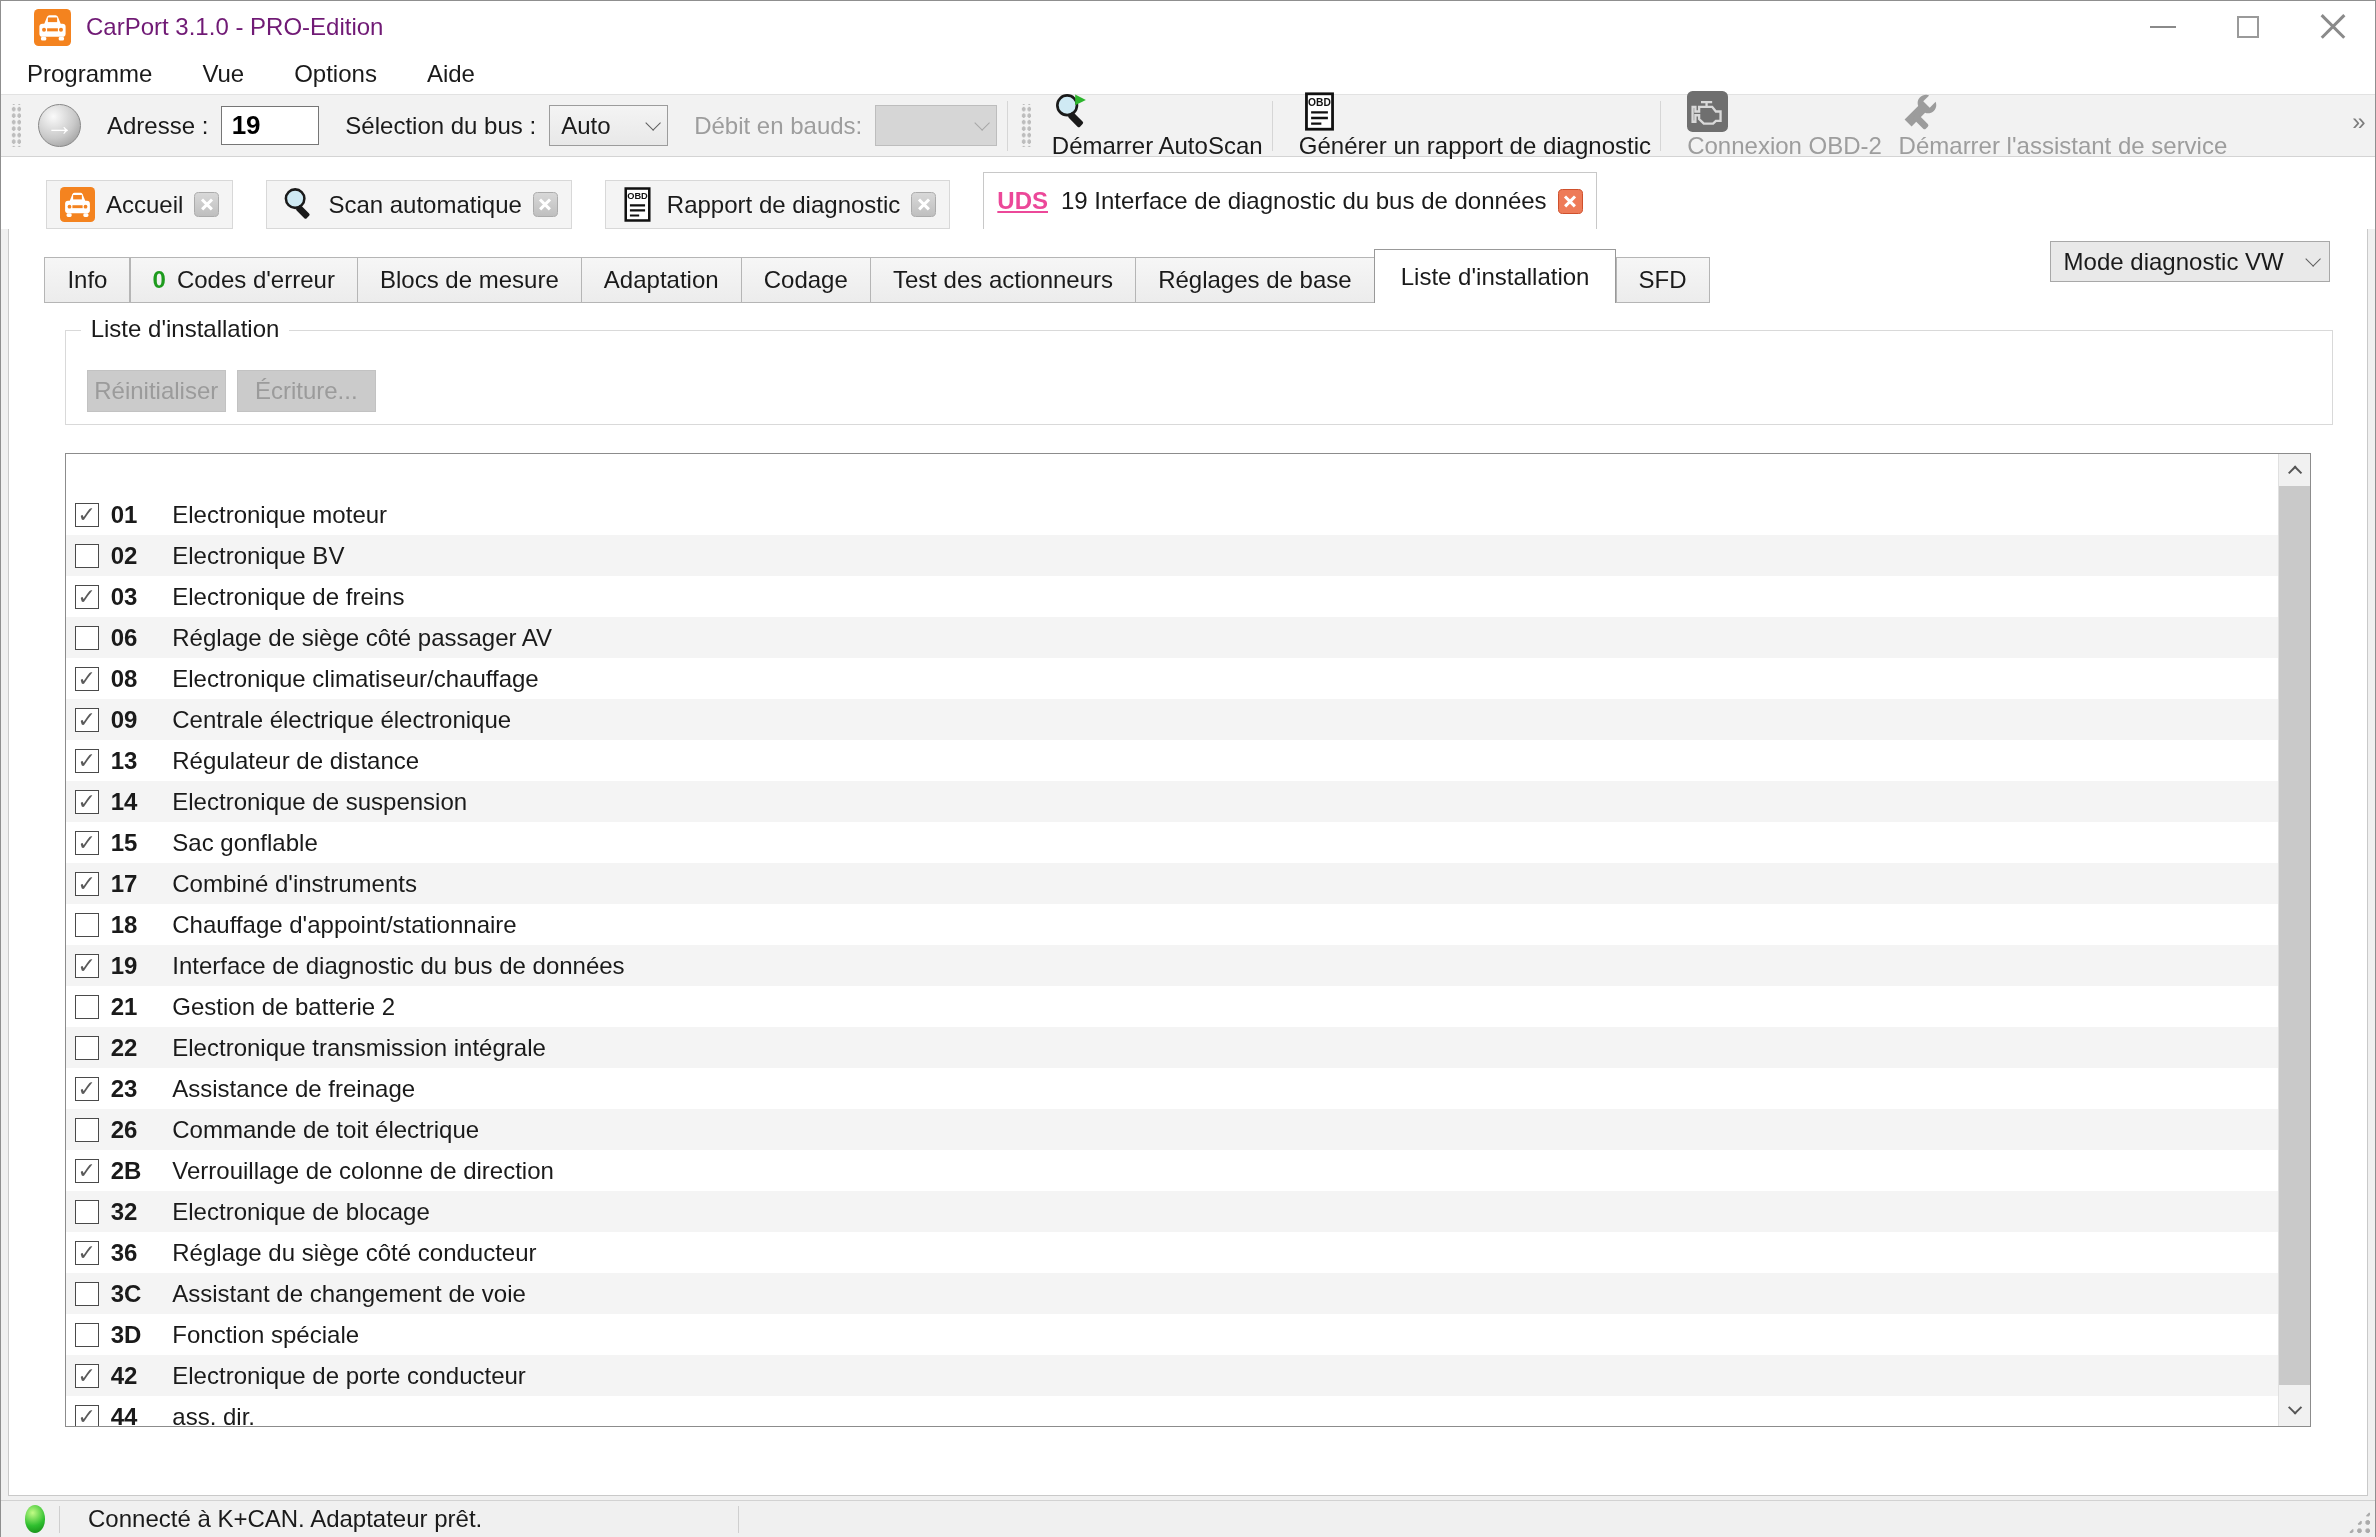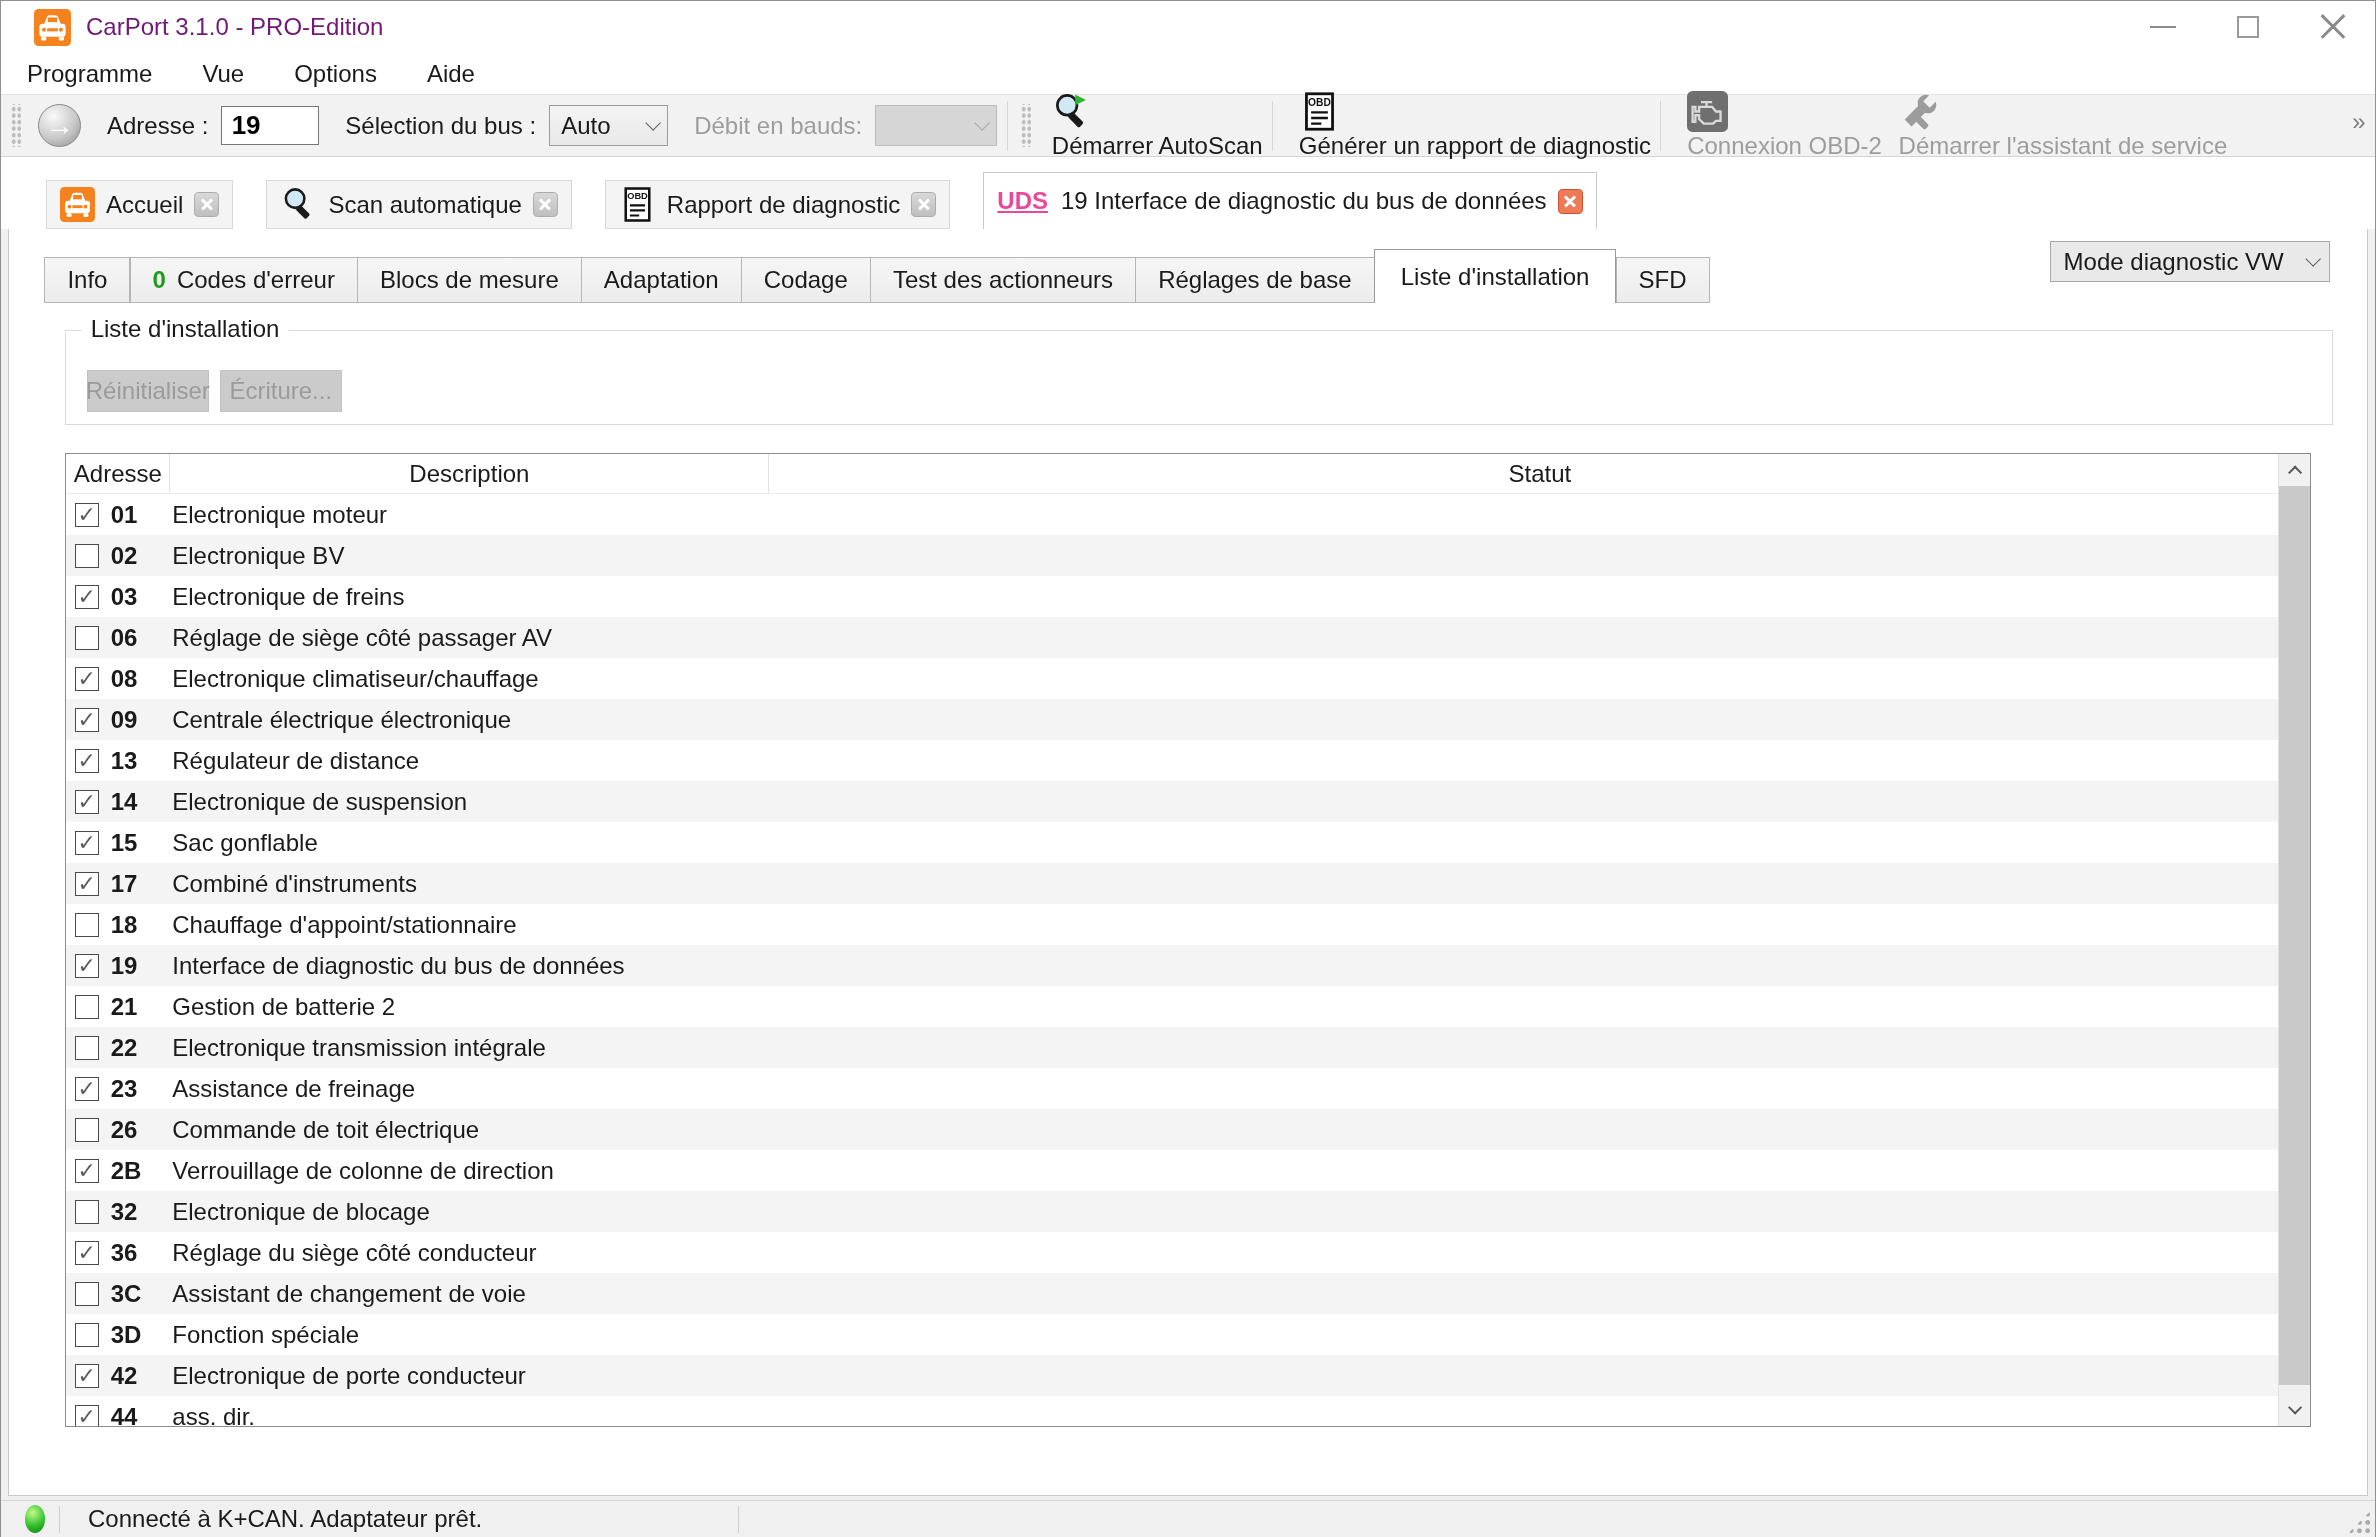--- a/index.html
+++ b/index.html
@@ -76,21 +76,21 @@
           border:0.9px solid #b5b5b5; margin-right:-0.9px; white-space:nowrap; }
   .stab.active { height:54px; background:#fff; border:0.9px solid #999; border-bottom:none; z-index:2; padding:0 26px; }
   .stab .badge { color:#1d9b1d; font-weight:bold; margin-right:11px; }
 
   .mode-select { position:absolute; top:12px; right:37px; width:280px; height:41px; background:#e9e9e9;
                  border:0.9px solid #a8a8a8; display:flex; align-items:center; justify-content:space-between; padding:0 13px; }
 
   .groupbox { position:absolute; top:101px; left:56px; right:34px; height:95px; border:0.9px solid #d9d9d9; }
   .gb-label { position:absolute; top:-16px; left:15px; background:#fff; padding:0 9.3px; }
   .gb-buttons { position:absolute; top:39px; left:20.4px; display:flex; gap:11px; }
-  .gray-btn { width:122px; height:42px; background:#cbcbcb; border:0.9px solid #c2c2c2; color:#9b9b9b;
+  .gray-btn { width:139px; height:42px; background:#cbcbcb; border:0.9px solid #c2c2c2; color:#9b9b9b;
               font-family:inherit; font-size:24px; display:flex; align-items:center; justify-content:center; }
 
   
   .table { position:absolute; top:224px; left:56px; width:2246px; height:974px; border:0.9px solid #8c8c8c;
            background:#fff; overflow:hidden; }
   .thead { display:flex; height:40px; align-items:center; border-bottom:0.9px solid #ededed; }
   .th { display:flex; align-items:center; justify-content:center; height:100%; }
   .th-addr { width:104px; border-right:0.9px solid #e3e3e3; }
   .th-desc { width:599px; border-right:0.9px solid #e3e3e3; }
   .th-status { flex:1; }
@@ -315,25 +315,20 @@
 
     <div class="groupbox">
       <span class="gb-label">Liste d'installation</span>
       <div class="gb-buttons">
         <button class="gray-btn">Réinitialiser</button>
         <button class="gray-btn">Écriture...</button>
       </div>
     </div>
 
     <div class="table">
-      <div class="thead">
-        <div class="th th-addr">Adresse</div>
-        <div class="th th-desc">Description</div>
-        <div class="th th-status">Statut</div>
-      </div>
       <div class="tbody" id="tbody">
           <div class="trow">
     <div class="cell-addr">
       <span class="cb checked"></span>
       <span class="addr">01</span>
     </div>
     <div class="cell-desc">Electronique moteur</div>
     <div class="cell-status"></div>
   </div>
           <div class="trow alt">

